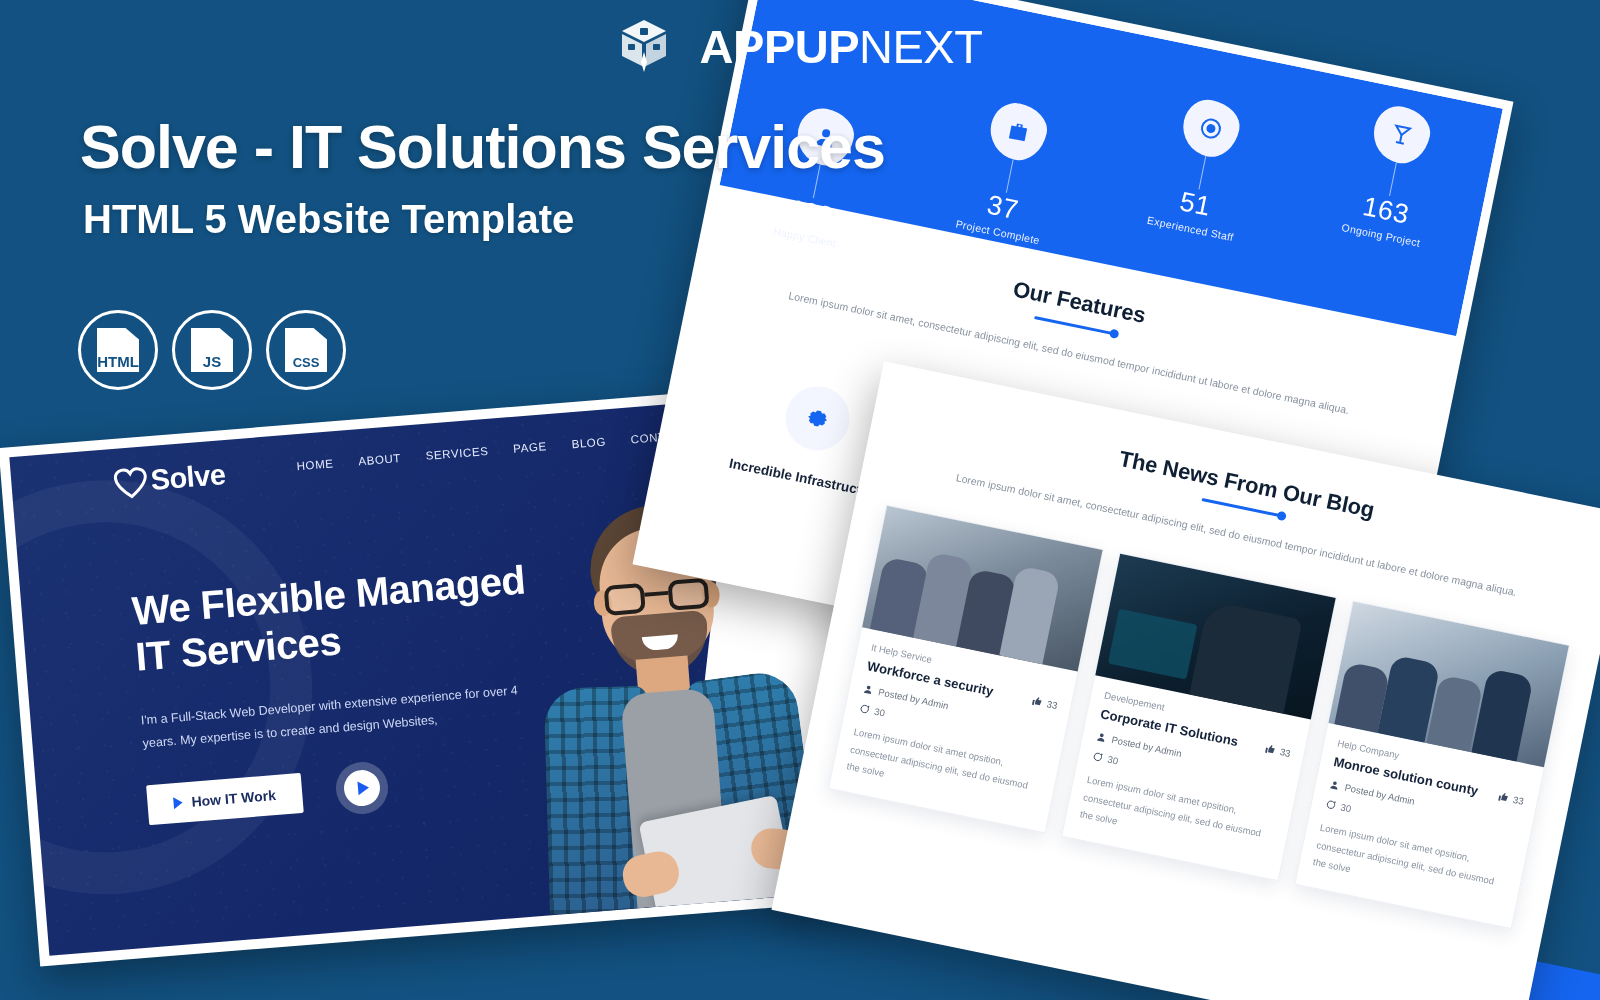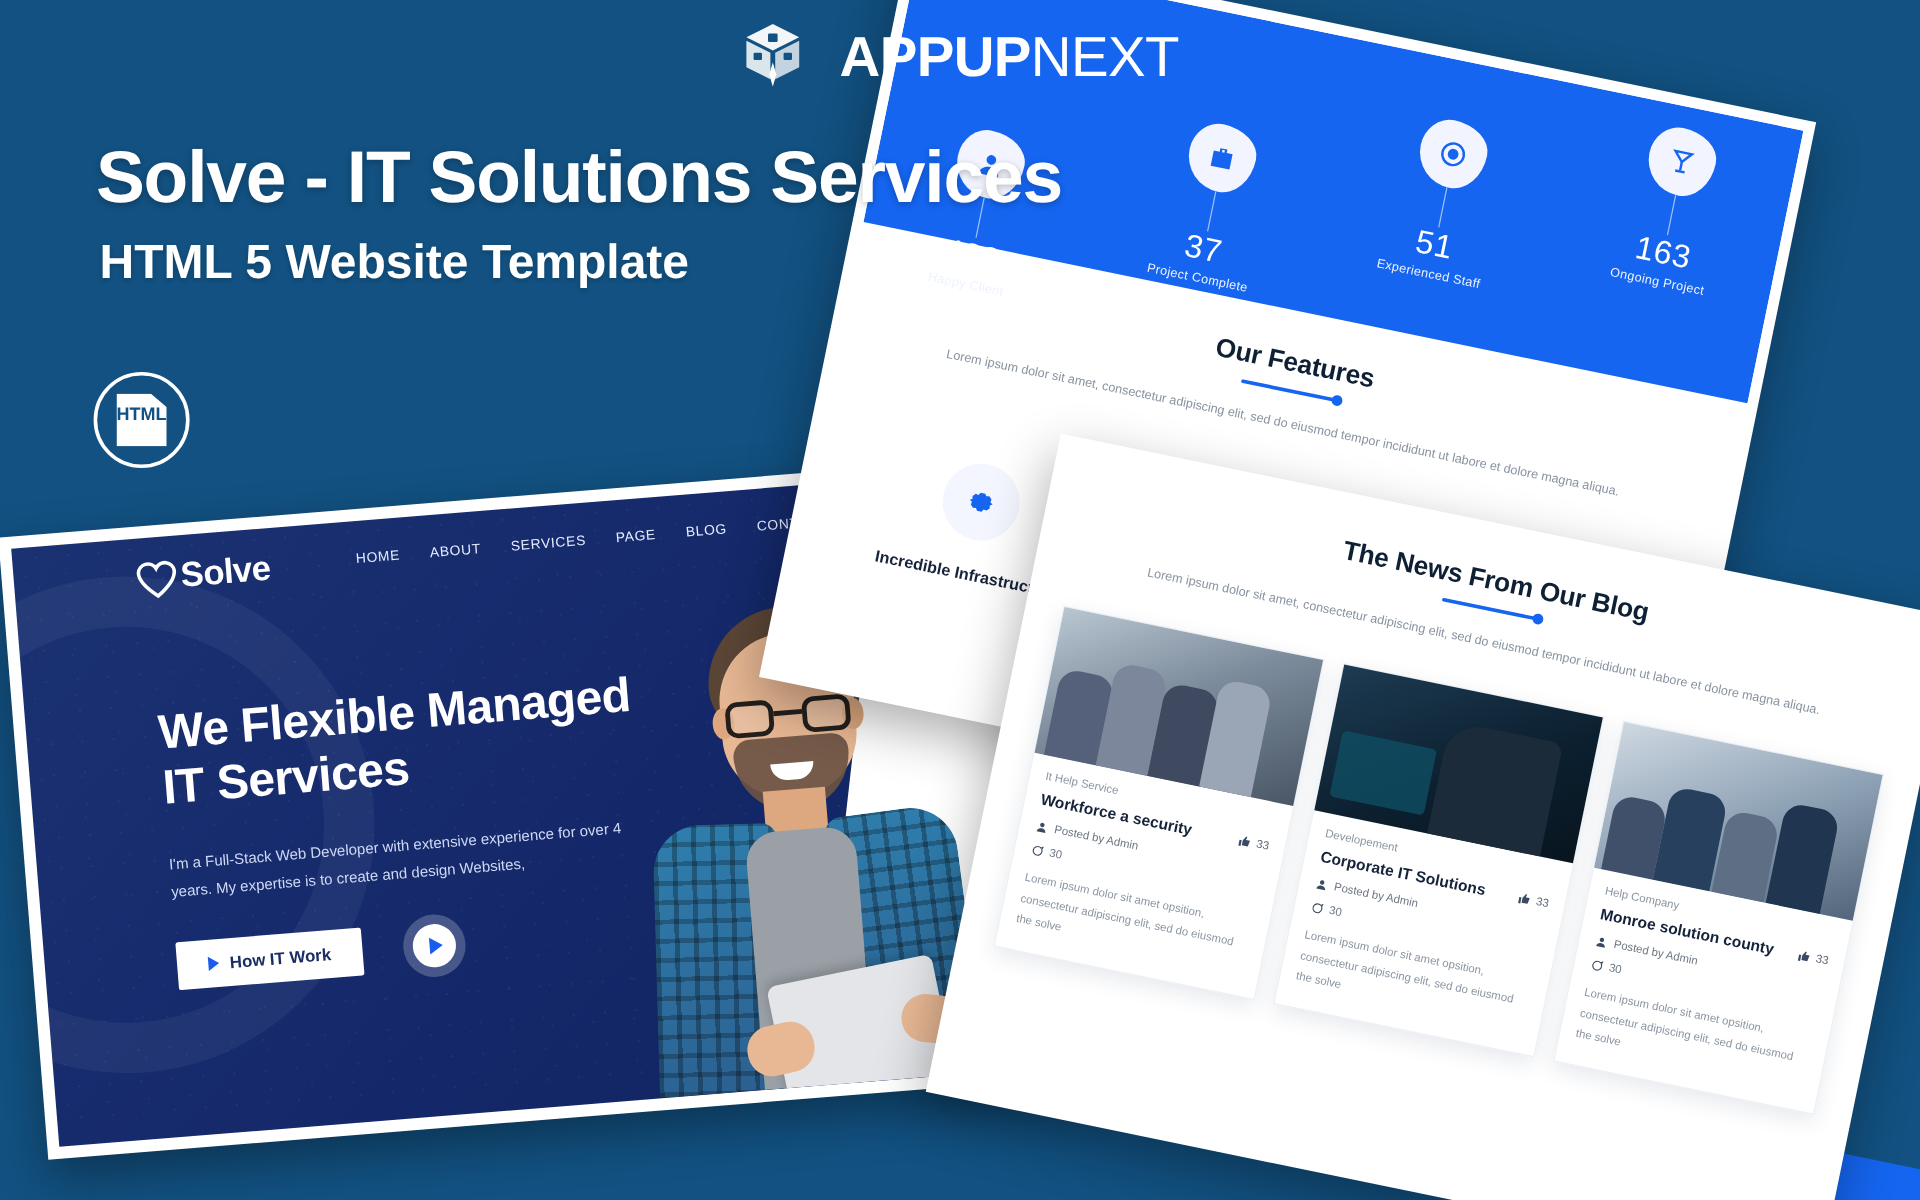--- a/index.html
+++ b/index.html
@@ -50,21 +50,21 @@
   }
   .badge .sheet{
     width:42px; height:44px; position:relative;
   }
   .badge .sheet .paper{
     position:absolute; inset:0;
     background:#ffffff;
     clip-path:polygon(0 0, 68% 0, 100% 26%, 100% 100%, 0 100%);
   }
   .badge .lbl{
-    position:absolute; left:0; right:0; bottom:18px;
+    position:absolute; left:0; right:0; bottom:2px;
     text-align:center;
     font-size:15px; font-weight:bold; color:#125181;
     letter-spacing:0px;
   }
   .badge .lbl.small{ font-size:13px; }
 
   
   .shot-hero{
     position:absolute;
     left:18px; top:412px; width:880px; height:520px;
@@ -281,20 +281,32 @@
 <div class="headline">Solve - IT Solutions Services</div>
 <div class="subhead">HTML 5 Website Template</div>
 
 <div class="badges">
   <div class="badge">
     <div class="sheet">
       <div class="paper"></div>
       <div class="lbl">HTML</div>
     </div>
   </div>
+  <div class="badge">
+    <div class="sheet">
+      <div class="paper"></div>
+      <div class="lbl">JS</div>
+    </div>
+  </div>
+  <div class="badge">
+    <div class="sheet">
+      <div class="paper"></div>
+      <div class="lbl small">CSS</div>
+    </div>
+  </div>
 </div>
 
 <div class="shot-hero">
   <div class="hero-inner">
 
     <div class="hero-logo">
       <span class="heart">
         <svg viewBox="0 0 34 32">
           <path d="M17 30 C5 21 2 14 2 10 A8 8 0 0 1 17 7 A8 8 0 0 1 32 10 C32 14 29 21 17 30 Z" fill="none" stroke="#ffffff" stroke-width="3"></path>
         </svg>

